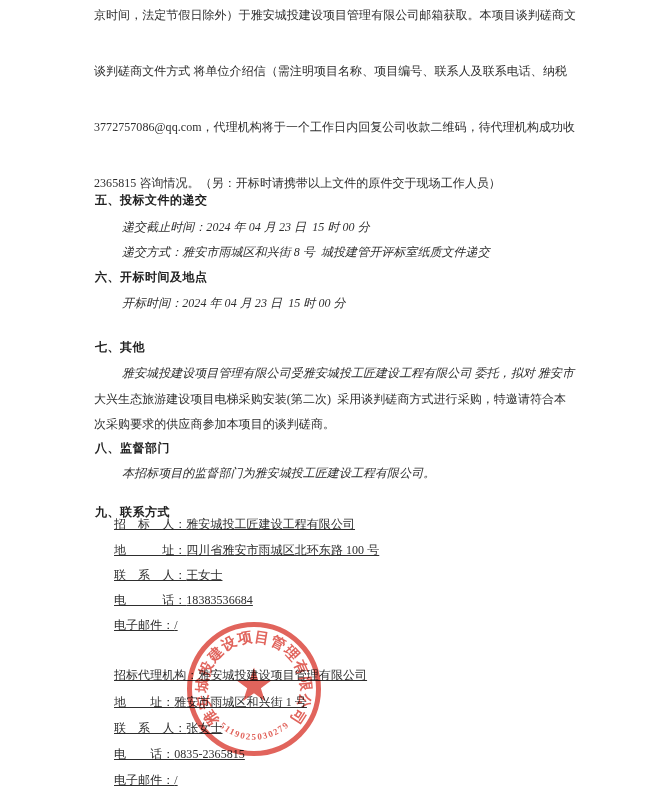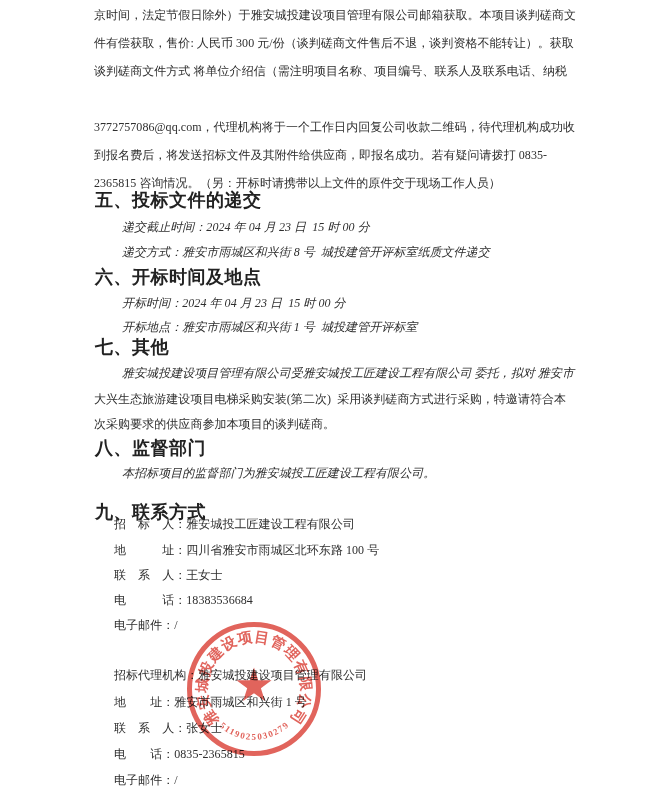--- a/index.html
+++ b/index.html
@@ -14,60 +14,57 @@
   .ln{
     position:absolute;
     left:94px;
     font-size:12px;
     line-height:15px;
     white-space:pre;
     letter-spacing:0.05px;
   }
   .ln.head{
     left:95px;
-    font-size:18px;
+    font-size:12px;
     font-weight:bold;
     color:#222;
     letter-spacing:0.5px;
   }
   .ln.ind{left:122px;font-style:italic;}   
-  .ln.ct{left:114px;}    
+  .ln.ct{left:114px;text-decoration:underline;}    
   .ct .lbl{white-space:pre;}
   .ct .val{white-space:pre;}
   #seal{
     position:absolute;
     left:0;top:0;
     pointer-events:none;
     mix-blend-mode:multiply;
     opacity:0.88;
   }
   #seal text{
     font-family:"Liberation Serif","DejaVu Serif",serif;
     font-weight:bold;
   }
 </style>
 </head>
 <body>
 
 <div id="page">
 
   <div class="ln" style="top:8px">京时间，法定节假日除外）于雅安城投建设项目管理有限公司邮箱获取。本项目谈判磋商文</div>
-  <div class="ln" style="top:36px">件有偿获取，售价: 人民币 300 元/份（谈判磋商文件售后不退，谈判资格不能转让）。获取</div>
   <div class="ln" style="top:64px">谈判磋商文件方式 将单位介绍信（需注明项目名称、项目编号、联系人及联系电话、纳税</div>
   <div class="ln" style="top:120px">3772757086@qq.com，代理机构将于一个工作日内回复公司收款二维码，待代理机构成功收</div>
-  <div class="ln" style="top:148px">到报名费后，将发送招标文件及其附件给供应商，即报名成功。若有疑问请拨打 0835-</div>
   <div class="ln" style="top:176px">2365815 咨询情况。（另：开标时请携带以上文件的原件交于现场工作人员）</div>
 
   <div class="ln head" style="top:193px">五、投标文件的递交</div>
   <div class="ln ind" style="top:220px">递交截止时间：2024 年 04 月 23 日  15 时 00 分</div>
   <div class="ln ind" style="top:245px">递交方式：雅安市雨城区和兴街 8 号  城投建管开评标室纸质文件递交</div>
 
   <div class="ln head" style="top:270px">六、开标时间及地点</div>
   <div class="ln ind" style="top:296px">开标时间：2024 年 04 月 23 日  15 时 00 分</div>
-  <div class="ln ind" style="top:320px">开标地点：雅安市雨城区和兴街 1 号  城投建管开评标室</div>
 
   <div class="ln head" style="top:340px">七、其他</div>
   <div class="ln" style="top:392px">大兴生态旅游建设项目电梯采购安装(第二次)  采用谈判磋商方式进行采购，特邀请符合本</div>
   <div class="ln ind" style="top:366px">雅安城投建设项目管理有限公司受雅安城投工匠建设工程有限公司 委托，拟对 雅安市</div>
   <div class="ln" style="top:417px">次采购要求的供应商参加本项目的谈判磋商。</div>
 
   <div class="ln head" style="top:441px">八、监督部门</div>
   <div class="ln ind" style="top:466px">本招标项目的监督部门为雅安城投工匠建设工程有限公司。</div>
 
   <div class="ln head" style="top:505px">九、联系方式</div>

